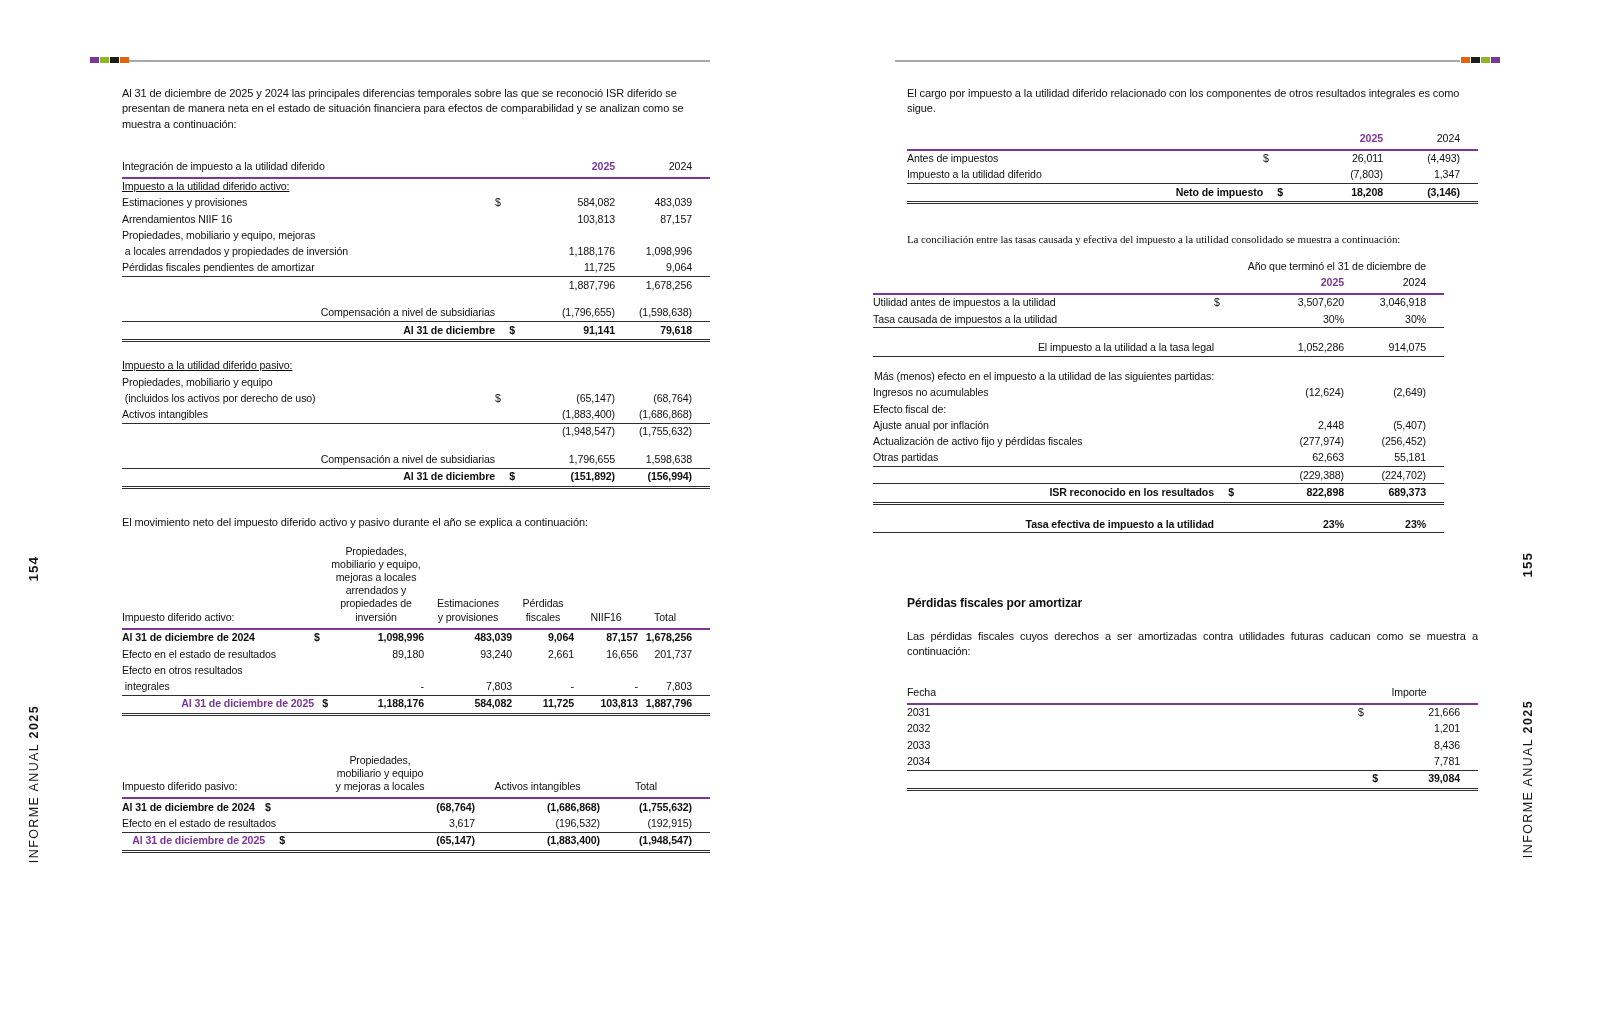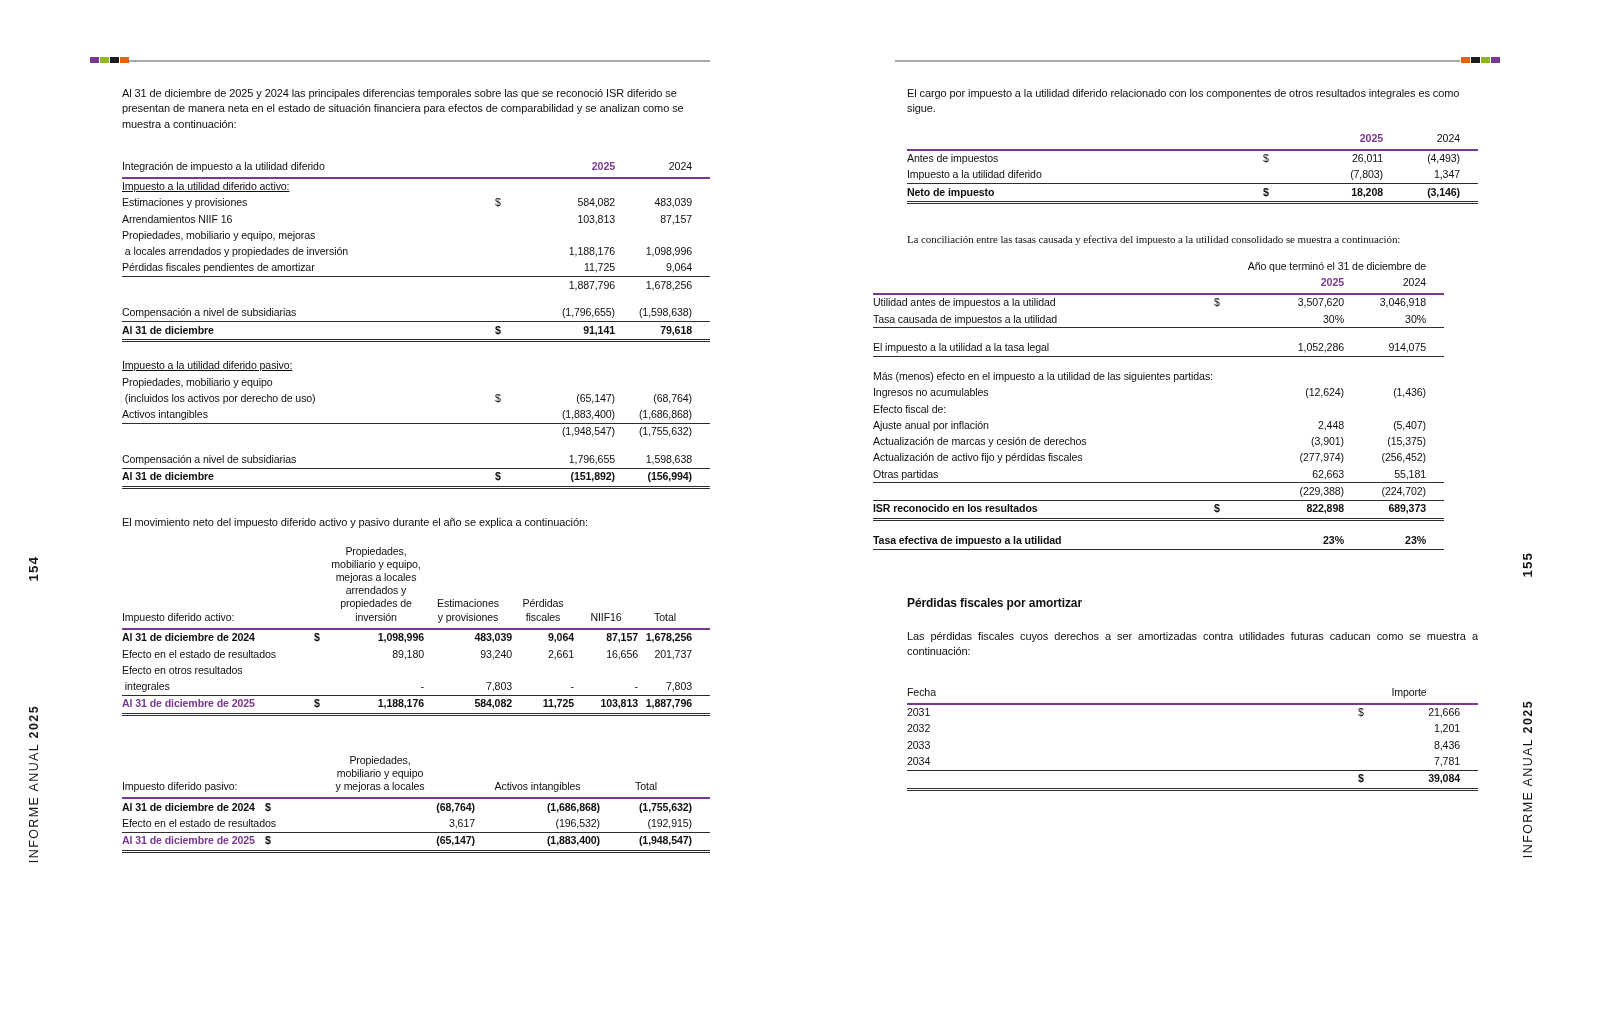--- a/index.html
+++ b/index.html
@@ -28,22 +28,22 @@
   .fin td.num{text-align:right;}
   .fin td:last-child,.fin th:last-child{padding-right:18px;}
   .fin th.c{text-align:center;}
   .fin th.r{text-align:right;}
   .fin th.b{font-weight:normal;}
   .fin th.yr{text-align:right;color:var(--purple);font-weight:bold;}
   .fin tr.section td.lbl{text-decoration:underline;margin-top:33px;}
   .fin tr.bold td{font-weight:bold;}
   .fin tr.purple td.lbl{color:var(--purple);}
   .fin tr.bb td{border-bottom:1px solid var(--rule);}
-  .fin tr.dbl td{border-bottom:3px double var(--rule);padding-bottom:2.5px;}
-  .fin tr.gap td{padding-top:13px;}
+  .fin tr.dbl td{border-bottom:3px double var(--rule);padding-bottom:2.5px;text-align:right;}
+  .fin tr.gap td{padding-top:13px;text-align:right;}
   .fin tr.spacer td{height:17px;}
 
   
   .vside{
     position:absolute;writing-mode:vertical-rl;transform:rotate(180deg);
     font-size:12.5px;letter-spacing:1.4px;color:#161616;white-space:pre;
   }
   .vnum{font-weight:bold;font-size:13.5px;letter-spacing:1px;}
   .vside b{font-weight:bold;}
 </style>
@@ -407,39 +407,33 @@
         <tr class="gap">
           <td class="lbl">Más (menos) efecto en el impuesto a la utilidad de las siguientes partidas:</td>
           <td class="cur"></td>
           <td class="num"></td>
           <td class="num"></td>
         </tr>
         <tr>
           <td class="lbl">Ingresos no acumulables</td>
           <td class="cur"></td>
           <td class="num">(12,624)</td>
-          <td class="num">(1,436)</td>
+          <td class="num">(2,649)</td>
         </tr>
         <tr>
           <td class="lbl">Efecto fiscal de:</td>
           <td class="cur"></td>
           <td class="num"></td>
           <td class="num"></td>
         </tr>
         <tr>
           <td class="lbl">Ajuste anual por inflación</td>
           <td class="cur"></td>
           <td class="num">2,448</td>
           <td class="num">(5,407)</td>
-        </tr>
-        <tr>
-          <td class="lbl">Actualización de marcas y cesión de derechos</td>
-          <td class="cur"></td>
-          <td class="num">(3,901)</td>
-          <td class="num">(15,375)</td>
         </tr>
         <tr>
           <td class="lbl">Actualización de activo fijo y pérdidas fiscales</td>
           <td class="cur"></td>
           <td class="num">(277,974)</td>
           <td class="num">(256,452)</td>
         </tr>
         <tr class="bb">
           <td class="lbl">Otras partidas</td>
           <td class="cur"></td>

